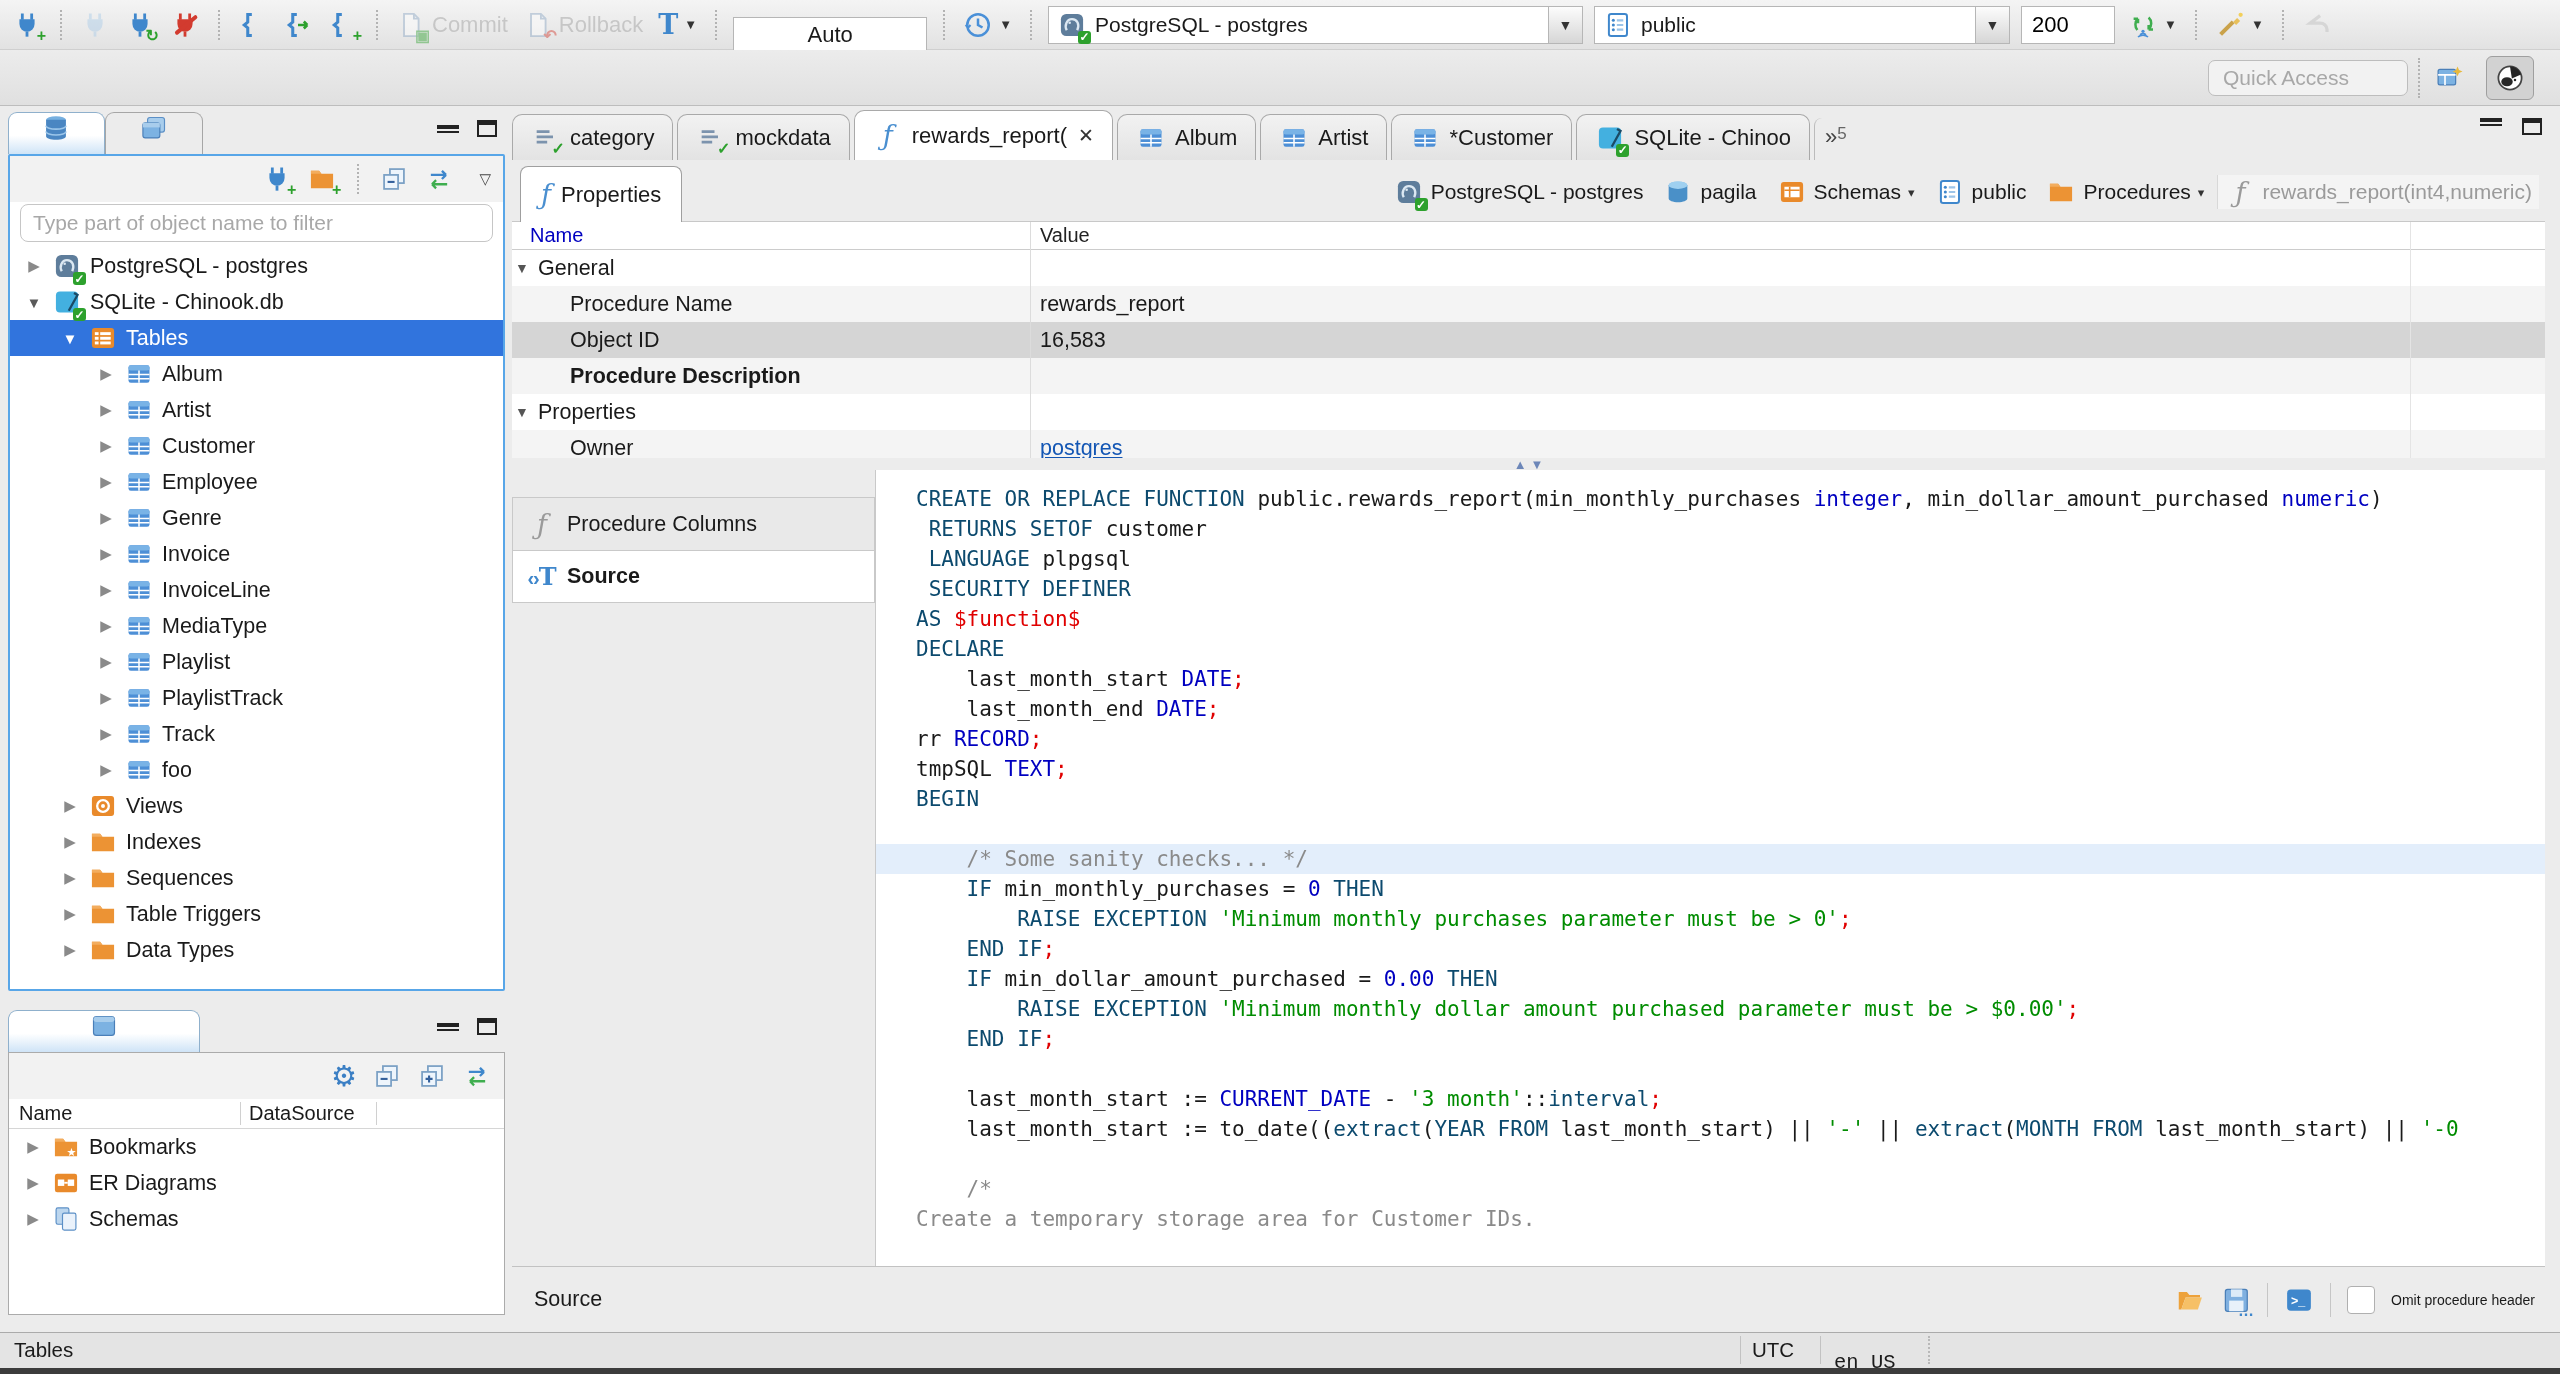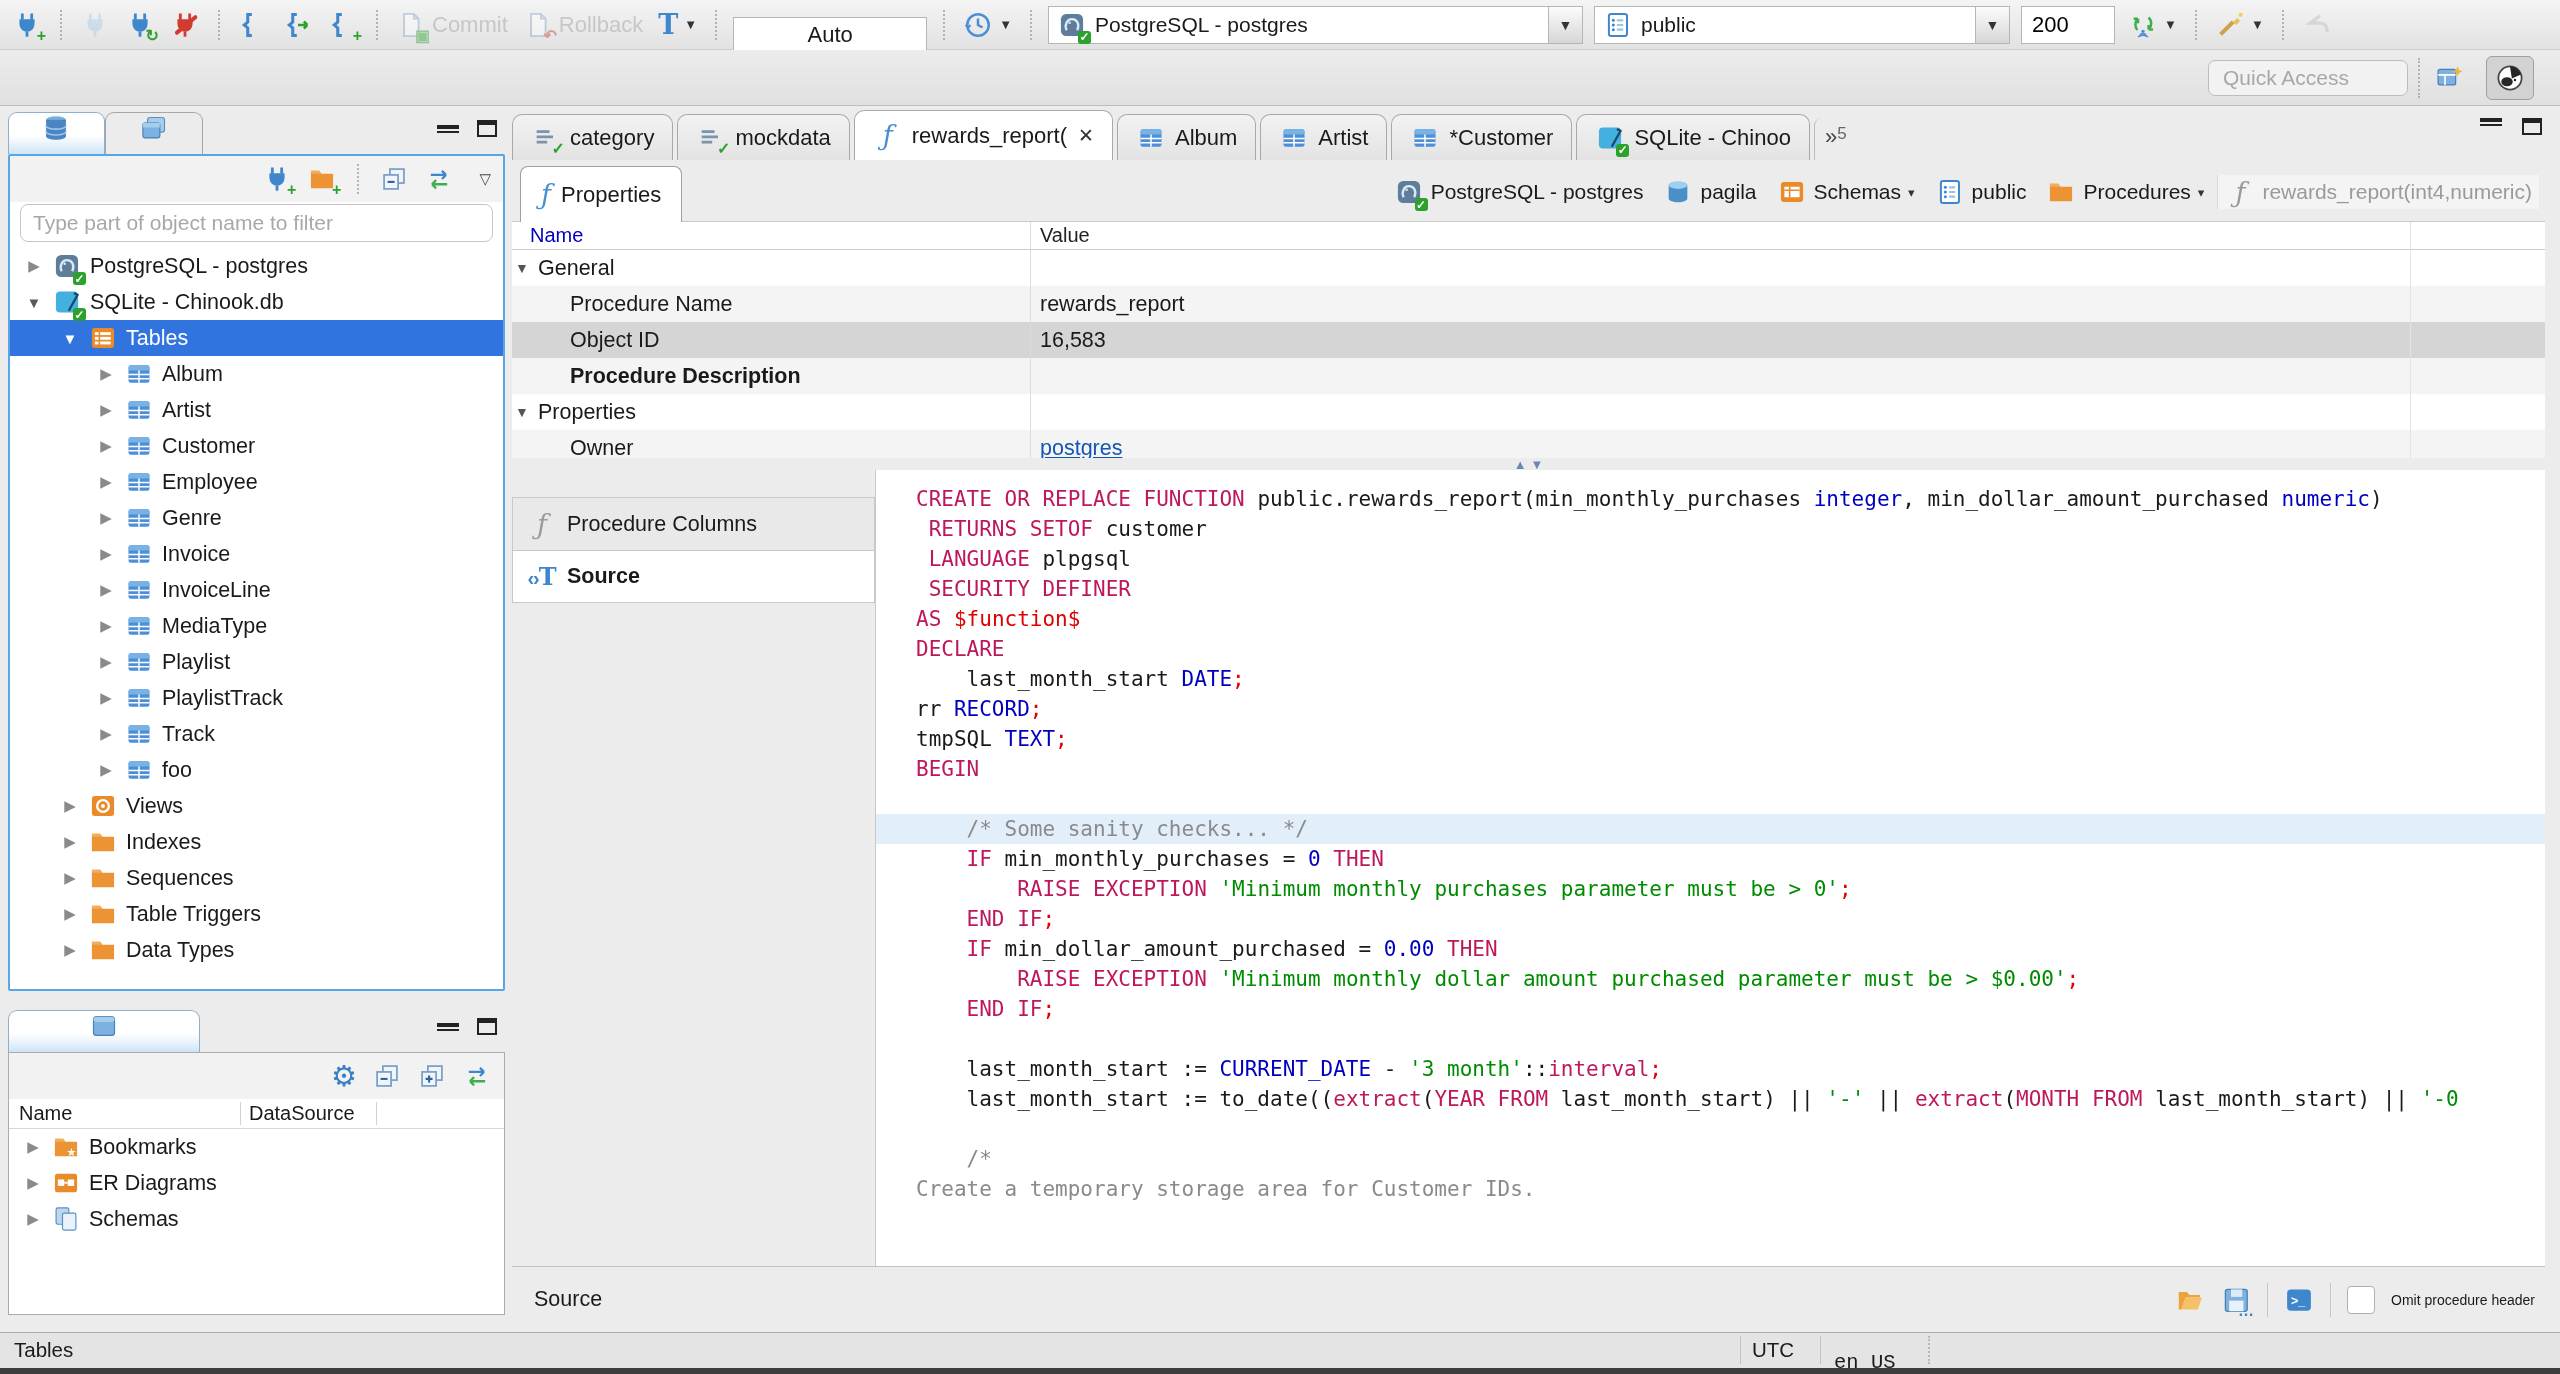--- a/index.html
+++ b/index.html
@@ -96,21 +96,21 @@
 
   #source-wrap { position:absolute; left:512px; top:470px; width:2033px; height:796px; background:#ececec; }
   #subtabs { position:absolute; left:0; top:27px; width:363px; }
   .stab { display:flex; align-items:center; gap:10px; height:53px; padding:0 14px; border:1px solid #c9c9c9; border-bottom:none;
     background:#e9e9e9; font-size:21.5px; white-space:nowrap; }
   .stab:last-child { border-bottom:1px solid #c9c9c9; }
   .stab.active { background:#fff; font-weight:bold; }
   #code-area { position:absolute; left:363px; top:0; right:0; bottom:0; background:#fff; border-left:1px solid #c9c9c9; overflow:hidden; padding-top:14px; }
   .cline { height:30px; line-height:30px; white-space:pre; font-family:"DejaVu Sans Mono", monospace; font-size:21px; padding-left:40px; }
   .cline.hl { background:#e3eefb; }
-  .k { color:#be185d; } .t { color:#0000c0; } .n { color:#0000c0; }
+  .k { color:#0c4a6e; } .t { color:#0000c0; } .n { color:#0000c0; }
   .s { color:#008c00; } .c { color:#8a8a8a; } .r { color:#e00000; } .p { color:#1a1a1a; }
 
   #editor-footer { position:absolute; left:512px; top:1266px; width:2033px; height:66px; background:#ececec; border-top:1px solid #c2c2c2; display:flex; align-items:center; }
   #footer-label { padding-left:22px; font-size:21.5px; }
   #footer-right { margin-left:auto; display:flex; align-items:center; gap:16px; padding-right:10px; }
   .hsep { width:0; height:34px; border-left:1px solid #c6c6c6; }
   .cb { width:28px; height:28px; background:#fff; border:1.5px solid #b0b0b0; border-radius:4px; }
 
   #statusbar { position:absolute; left:0; top:1332px; width:2560px; height:36px; background:#e4e4e4; border-top:1px solid #ababab; font-size:20.5px; }
   #status-left { position:absolute; left:14px; top:5px; }
@@ -903,20 +903,21 @@
       </div>
     </div>
   <div id="code-area">
       <div class="cline"><span class="k">CREATE OR REPLACE FUNCTION</span><span class="p"> public.rewards_report(min_monthly_purchases </span><span class="t">integer</span><span class="p">, min_dollar_amount_purchased </span><span class="t">numeric</span><span class="p">)</span></div>
       <div class="cline"><span class="p"> </span><span class="k">RETURNS SETOF</span><span class="p"> customer</span></div>
       <div class="cline"><span class="p"> </span><span class="k">LANGUAGE</span><span class="p"> plpgsql</span></div>
       <div class="cline"><span class="p"> </span><span class="k">SECURITY DEFINER</span></div>
       <div class="cline"><span class="k">AS</span><span class="p"> </span><span class="r">$function$</span></div>
       <div class="cline"><span class="k">DECLARE</span></div>
       <div class="cline"><span class="p">    last_month_start </span><span class="t">DATE</span><span class="r">;</span></div>
+      <div class="cline"><span class="p">    last_month_end </span><span class="t">DATE</span><span class="r">;</span></div>
       <div class="cline"><span class="p">rr </span><span class="t">RECORD</span><span class="r">;</span></div>
       <div class="cline"><span class="p">tmpSQL </span><span class="t">TEXT</span><span class="r">;</span></div>
       <div class="cline"><span class="k">BEGIN</span></div>
       <div class="cline"></div>
       <div class="cline hl"><span class="p">    </span><span class="c">/* Some sanity checks... */</span></div>
       <div class="cline"><span class="p">    </span><span class="k">IF</span><span class="p"> min_monthly_purchases = </span><span class="n">0</span><span class="p"> </span><span class="k">THEN</span></div>
       <div class="cline"><span class="p">        </span><span class="k">RAISE EXCEPTION</span><span class="p"> </span><span class="s">'Minimum monthly purchases parameter must be &gt; 0'</span><span class="r">;</span></div>
       <div class="cline"><span class="p">    </span><span class="k">END IF</span><span class="r">;</span></div>
       <div class="cline"><span class="p">    </span><span class="k">IF</span><span class="p"> min_dollar_amount_purchased = </span><span class="n">0.00</span><span class="p"> </span><span class="k">THEN</span></div>
       <div class="cline"><span class="p">        </span><span class="k">RAISE EXCEPTION</span><span class="p"> </span><span class="s">'Minimum monthly dollar amount purchased parameter must be &gt; $0.00'</span><span class="r">;</span></div>

